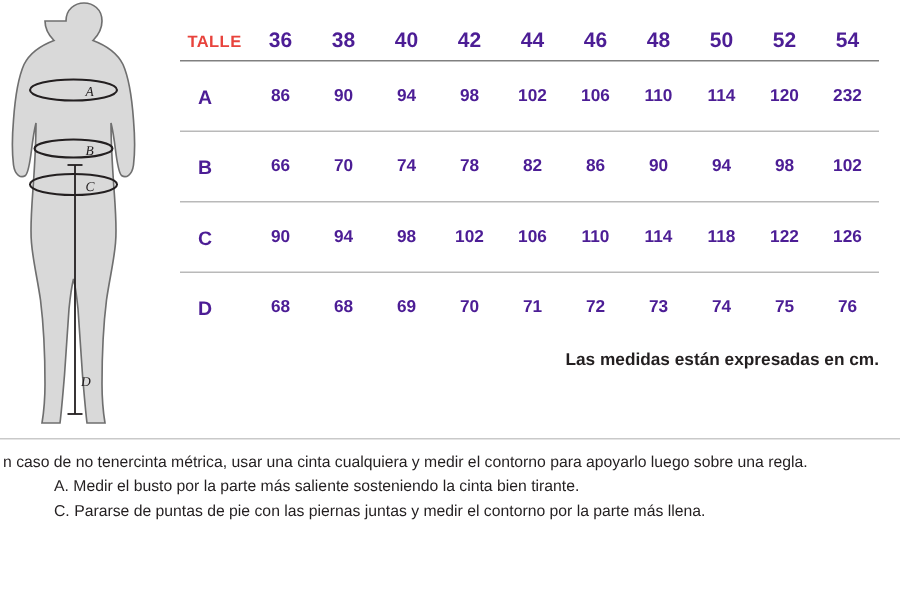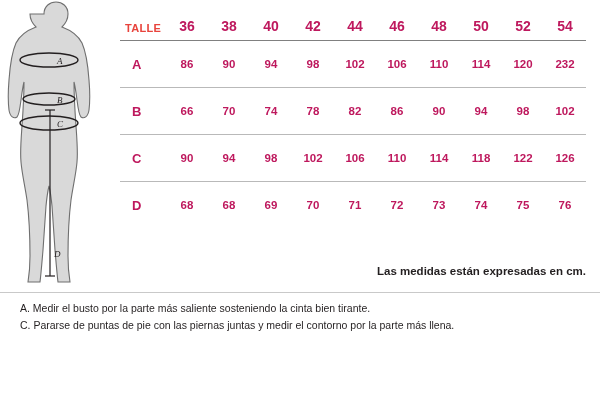--- a/index.html
+++ b/index.html
@@ -56,21 +56,21 @@
   table.size-table {
     width: 466px;
     margin-left: 4px;
     border-collapse: collapse;
     table-layout: fixed;
   }
   table.size-table th, table.size-table td {
     text-align: center;
     font-size: 11.5px;
     font-weight: bold;
-    color: #be185d;
+    color: #4c1d95;
     padding: 0;
     height: 46px;
     vertical-align: middle;
   }
   table.size-table thead th {
     height: 34px;
     vertical-align: bottom;
     padding-bottom: 6px;
   }
   table.size-table thead th.talle-head {
@@ -91,21 +91,21 @@
   }
   table.size-table tbody tr:first-child {
     border-top: 1px solid #808080;
   }
   col.c-label { width: 46px; }
   col.c-num { width: 42px; }
 
   #units-note {
     position: absolute;
     right: 14px;
-    top: 265px;
+    top: 234px;
     font-size: 11.5px;
     font-weight: bold;
     color: #231f20;
   }
 
   
   #notes {
     position: absolute;
     left: 0px;
     top: 300px;
@@ -119,21 +119,21 @@
   }
   #notes ol {
     list-style: none;
     margin: 0;
     padding: 0;
   }
   #notes li {
     font-size: 10.5px;
     color: #231f20;
     line-height: 16.5px;
-    padding-left: 20px;
+    padding-left: 36px;
   }
   .divider-top {
     position: absolute;
     left: 0;
     top: 292px;
     width: 600px;
     height: 1px;
     background: #c9c9c9;
   }
 </style>
@@ -283,19 +283,20 @@
         </tr>
       </tbody>
     </table>
 
     <div id="units-note">Las medidas están expresadas en cm.</div>
   </div>
 
   <div class="divider-top"></div>
 
   <div id="notes">
+    <div class="note-intro">n caso de no tenercinta métrica, usar una cinta cualquiera y medir el contorno para apoyarlo luego sobre una regla.</div>
     <ol>
       <li>A. Medir el busto por la parte más saliente sosteniendo la cinta bien tirante.</li>
       <li>C. Pararse de puntas de pie con las piernas juntas y medir el contorno por la parte más llena.</li>
     </ol>
   </div>
 
 </div>
 
 </body></html>

